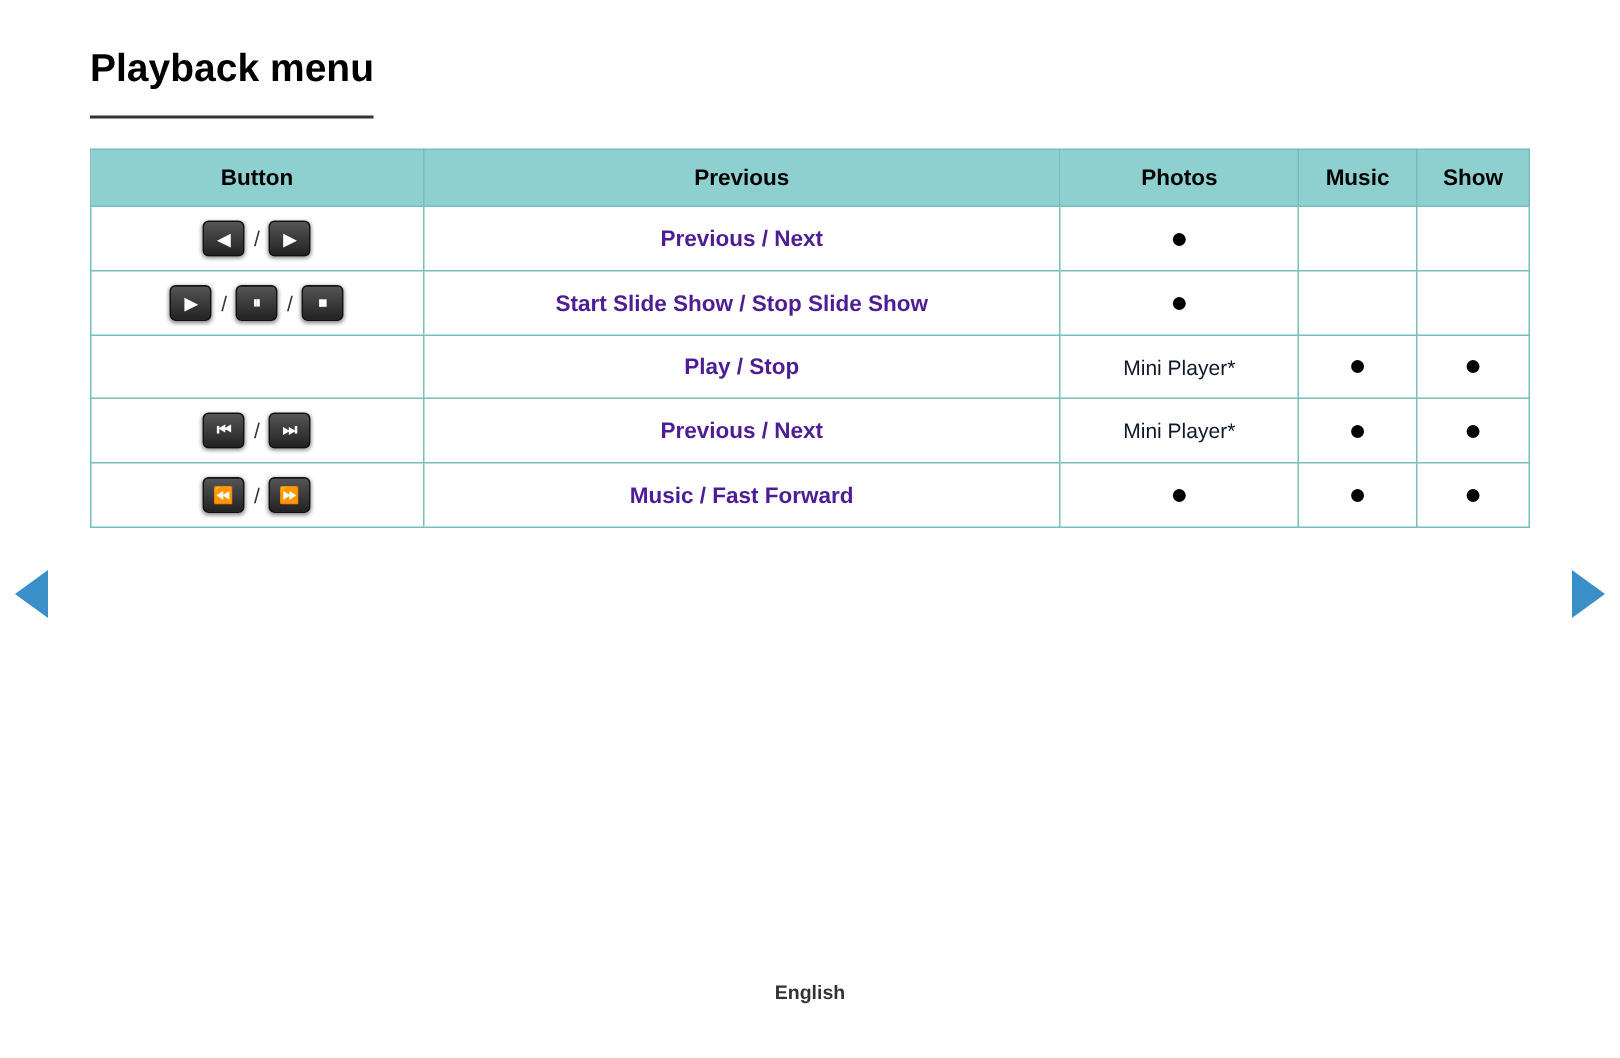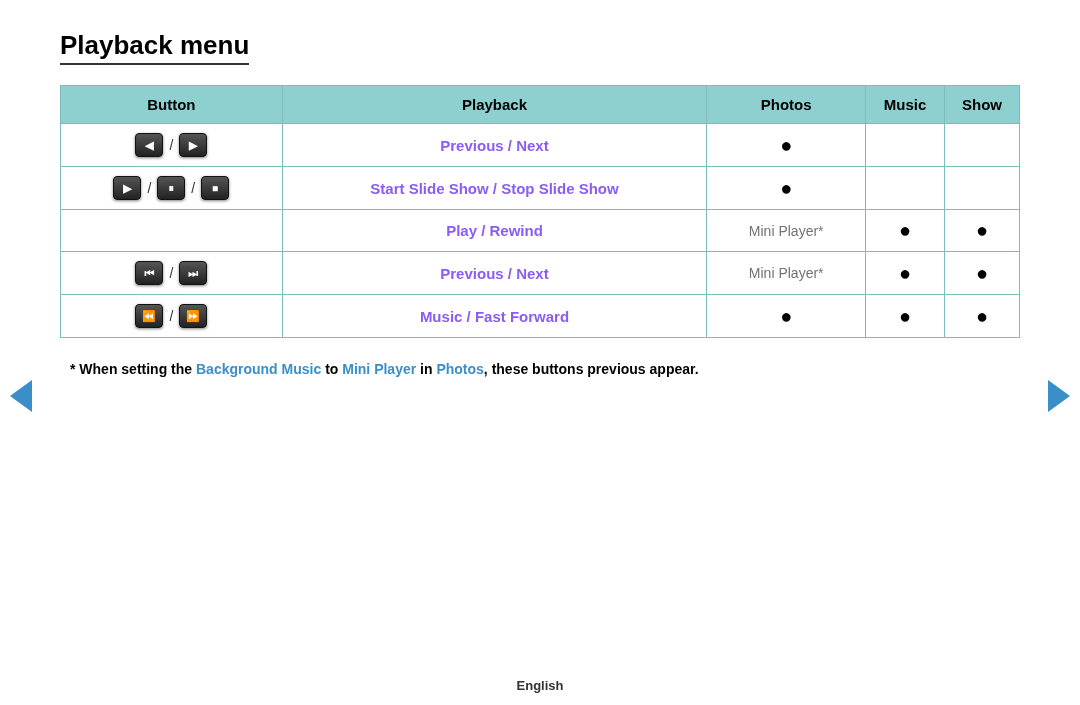--- a/index.html
+++ b/index.html
@@ -13,21 +13,21 @@
     }
 
     .page-content {
       padding: 30px 60px 40px 60px;
     }
 
     h1 {
       font-size: 26px;
       font-weight: bold;
       margin-bottom: 20px;
-      padding-bottom: 2px;
+      padding-bottom: 16px;
       border-bottom: 2px solid #333;
       display: inline-block;
     }
 
     table {
       width: 100%;
       border-collapse: collapse;
       margin-bottom: 20px;
     }
 
@@ -47,27 +47,27 @@
 
     tbody tr td {
       border: 1px solid #7bbcbc;
       padding: 9px 14px;
       text-align: center;
       font-size: 14px;
       vertical-align: middle;
     }
 
     tbody tr td.operation {
-      color: #8b5cf6;
+      color: #4c1d95;
       font-weight: bold;
       font-size: 15px;
     }
 
     tbody tr td.mini-player {
-      color: #737373;
+      color: #0f172a;
       font-size: 14px;
       text-align: center;
     }
 
     tbody tr td.dot {
       font-size: 20px;
       color: #000;
     }
 
     .btn-cell {
@@ -131,39 +131,39 @@
       width: 0;
       height: 0;
       border-top: 16px solid transparent;
       border-bottom: 16px solid transparent;
       border-left: 22px solid #3a8fc9;
       cursor: pointer;
     }
 
     .footer {
       position: absolute;
-      bottom: 12px;
+      bottom: 36px;
       width: 100%;
       text-align: center;
       font-size: 13px;
       font-weight: bold;
       color: #333;
     }
   </style>
 </head>
 <body>
 
 <div class="page-content">
   <h1>Playback menu</h1>
 
   <table>
     <thead>
       <tr>
         <th>Button</th>
-        <th>Playback</th>
+        <th>Previous</th>
         <th>Photos</th>
         <th>Music</th>
         <th>Show</th>
       </tr>
     </thead>
     <tbody id="table-body">
 
     <tr>
           <td>
             <div class="btn-cell">
@@ -187,21 +187,21 @@
               <span class="btn-icon">⏹</span>
             </div>
           </td>
           <td class="operation">Start Slide Show / Stop Slide Show</td>
           <td class="dot">●</td>
           <td></td>
           <td></td>
         </tr>
         <tr>
           <td></td>
-          <td class="operation">Play / Rewind</td>
+          <td class="operation">Play / Stop</td>
           <td class="mini-player">Mini Player*</td>
           <td class="dot">●</td>
           <td class="dot">●</td>
         </tr>
         <tr>
           <td>
             <div class="btn-cell">
               <span class="btn-icon">⏮</span>
               <span class="slash">/</span>
               <span class="btn-icon">⏭</span>
@@ -221,23 +221,20 @@
             </div>
           </td>
           <td class="operation">Music / Fast Forward</td>
           <td class="dot">●</td>
           <td class="dot">●</td>
           <td class="dot">●</td>
         </tr>
       </tbody>
   </table>
 
-  <div class="footnote">
-    <span>* When setting the </span><span class="blue-link">Background Music</span><span> to </span><span class="blue-link">Mini Player</span><span> in </span><span class="blue-link">Photos</span><span>, these buttons previous appear.</span>
-  </div>
 </div>
 
 <div class="nav-arrow-left"></div>
 <div class="nav-arrow-right"></div>
 
 <div class="footer">
   <span>English</span>
 </div>
 
 </body></html>

